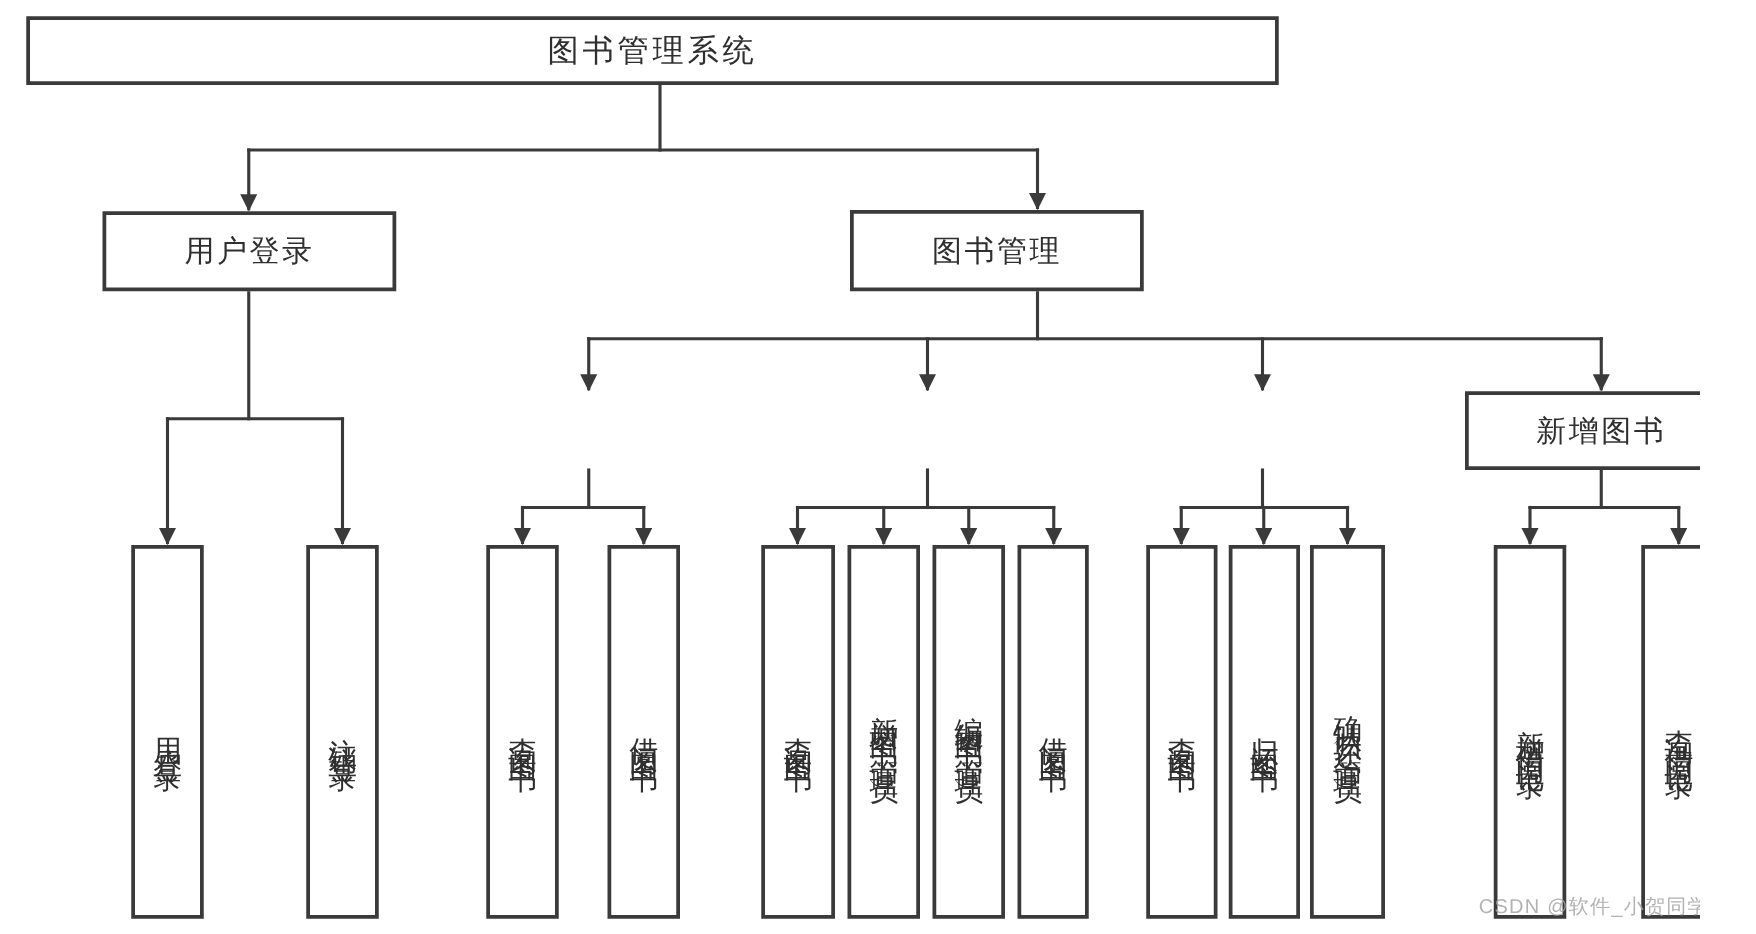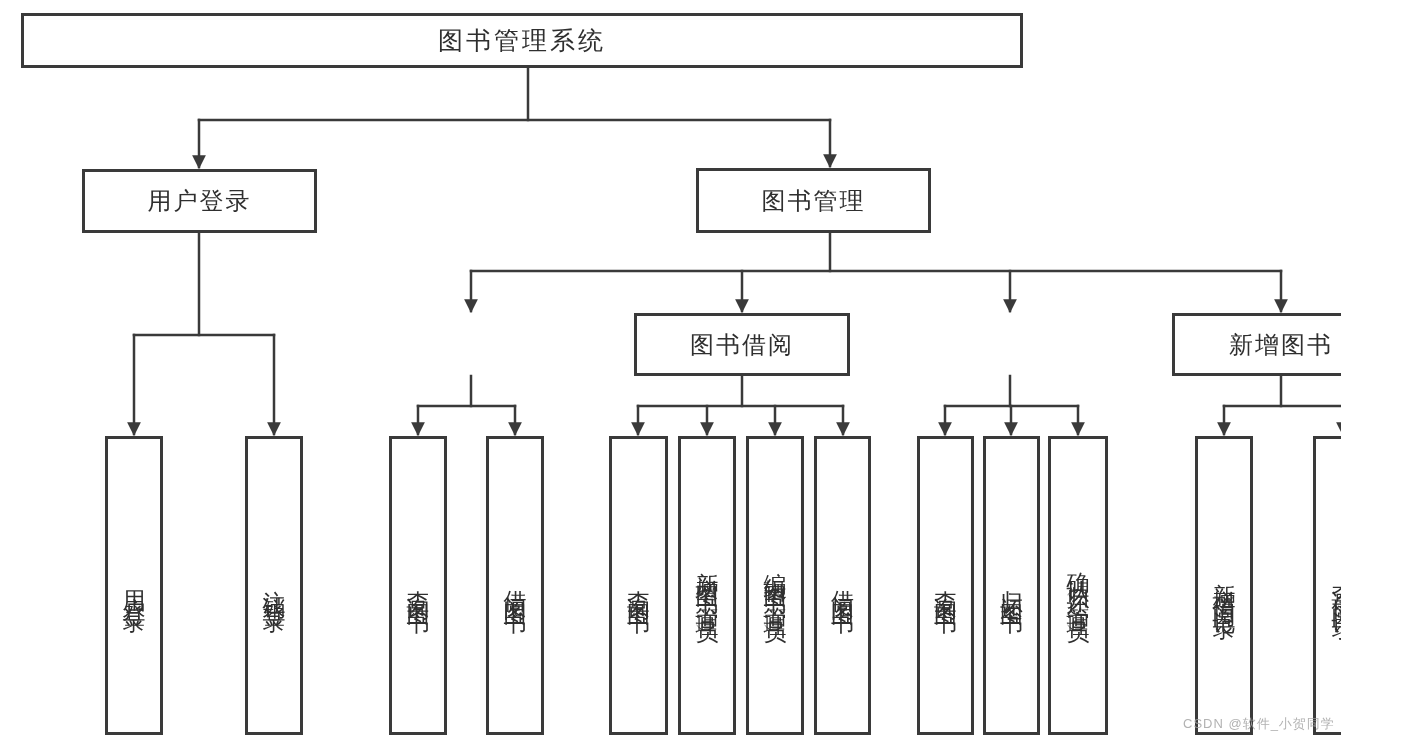--- a/index.html
+++ b/index.html
@@ -2,20 +2,21 @@
 <html><head>
 <meta charset="utf-8">
 <style>
   html,body{margin:0;padding:0;background:#ffffff;}
   .stage{
     position:relative;
     width:1341px;height:747px;
     background:#ffffff;
     font-family:"Liberation Sans", sans-serif;
     overflow:hidden;
+    padding-left:19px;
   }
   .connectors{position:absolute;left:0;top:0;z-index:1;}
   .box{
     position:absolute;
     box-sizing:border-box;
     border:3px solid #3a3a3a;
     background:#ffffff;
     color:#2f2f2f;
     display:flex;
     align-items:center;
@@ -28,21 +29,21 @@
     writing-mode:vertical-rl;
     text-orientation:mixed;
     font-size:23px;
     letter-spacing:7px;
     line-height:1;
   }
   .watermark{
     position:absolute;
     left:1183px;top:715px;
     z-index:3;
-    font-size:13px;
+    font-size:16px;
     letter-spacing:1px;
     color:rgba(165,165,165,0.85);
     white-space:nowrap;
   }
 </style>
 </head>
 <body>
 
 <div class="stage">
 
@@ -92,23 +93,22 @@
       <line x1="1281" y1="376" x2="1281" y2="406"></line>
       <line x1="1224" y1="406" x2="1343" y2="406"></line>
       <line x1="1224" y1="406" x2="1224" y2="434" marker-end="url(#arrow)"></line>
       <line x1="1343" y1="406" x2="1343" y2="434" marker-end="url(#arrow)"></line>
     </g>
   </svg>
 
   <div class="box h-box root-box" style="left:21px;top:13px;width:1002px;height:55px">图书管理系统</div>
 
   <div class="box h-box" style="left:82px;top:169px;width:235px;height:64px">用户登录</div>
-  <div class="box h-box" style="left:696px;top:168px;width:235px;height:65px">图书管理</div>
+  <div class="box h-box" style="left:680px;top:168px;width:235px;height:65px">图书管理</div>
 
-  <div class="box h-box" style="left:634px;top:313px;width:216px;height:63px">图书借阅</div>
   <div class="box h-box" style="left:1172px;top:313px;width:218px;height:63px">新增图书</div>
 
   <div class="box v-box" style="left:105px;top:436px;width:58px;height:299px">用户登录</div>
   <div class="box v-box" style="left:245px;top:436px;width:58px;height:299px">注销登录</div>
 
   <div class="box v-box" style="left:389px;top:436px;width:58px;height:299px">查询图书</div>
   <div class="box v-box" style="left:486px;top:436px;width:58px;height:299px">借阅图书</div>
 
   <div class="box v-box" style="left:609px;top:436px;width:59px;height:299px">查询图书</div>
   <div class="box v-box" style="left:678px;top:436px;width:58px;height:299px">新增图书（管理员）</div>

